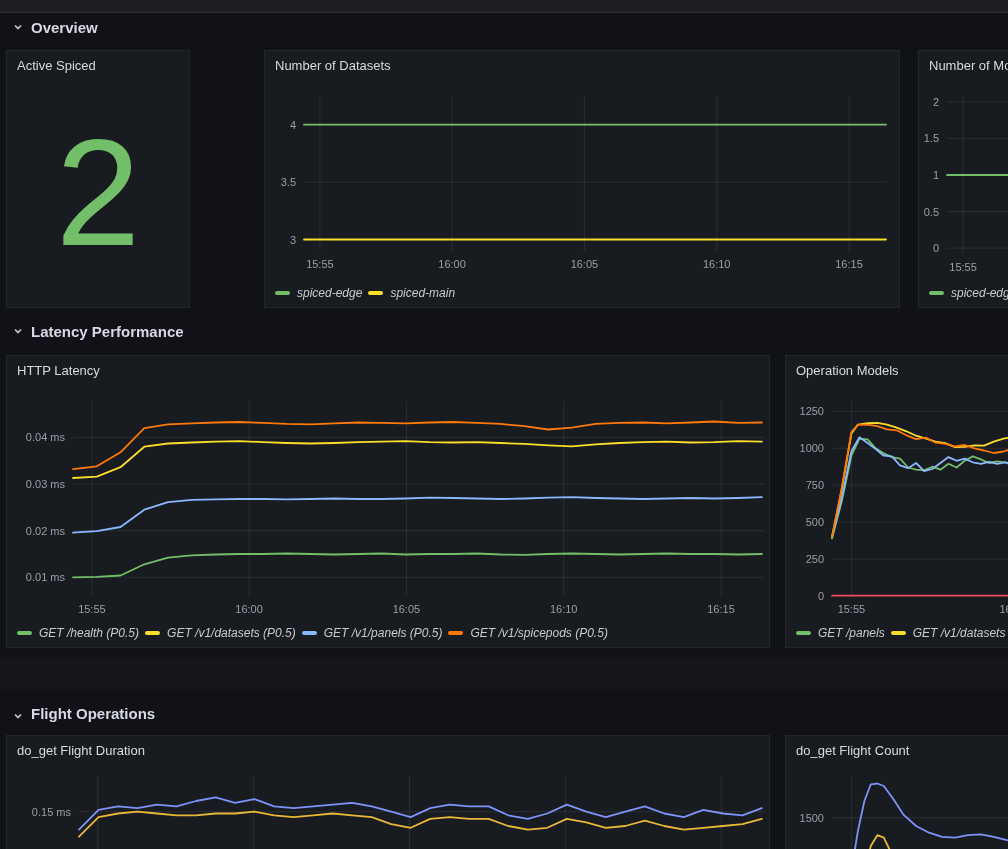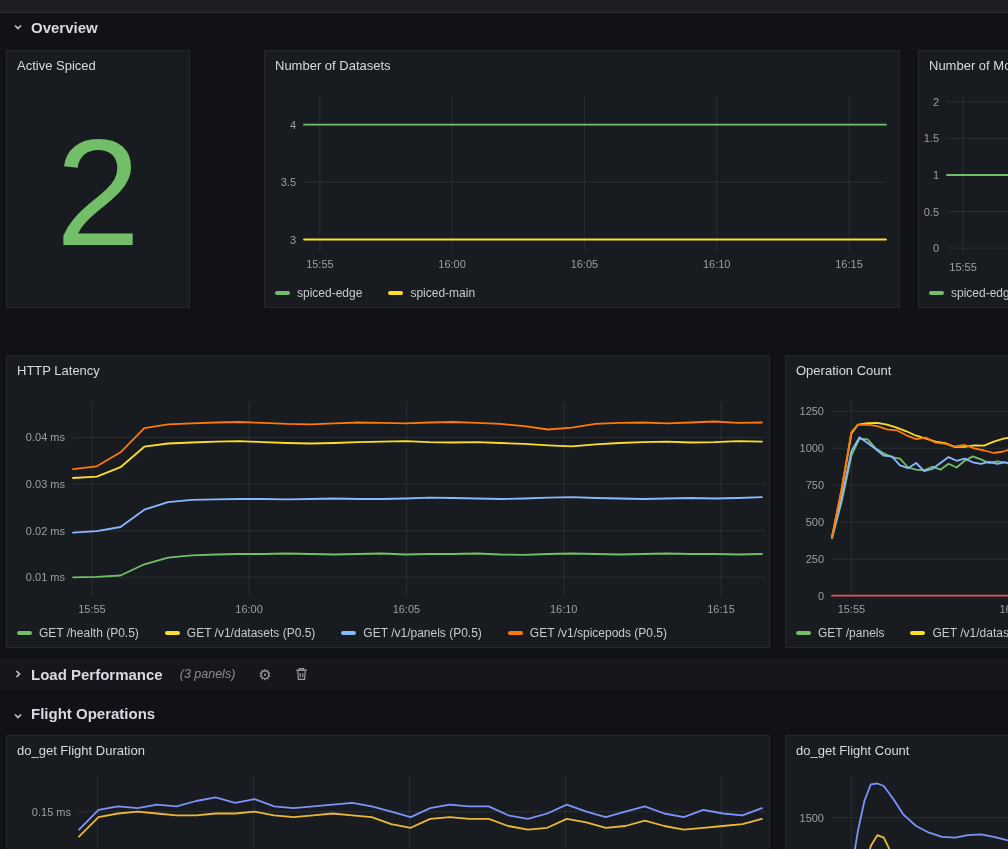--- a/index.html
+++ b/index.html
@@ -17,22 +17,22 @@
             font-size:15px;line-height:1;display:flex;align-items:center;cursor:pointer;}
   .panel{position:absolute;background:#181b1f;border:1px solid #24262c;
          border-radius:0;overflow:hidden;}
   .panel-title{position:absolute;left:10px;top:7px;font-size:13px;font-weight:500;
          color:#d9dadf;white-space:nowrap;z-index:2;cursor:pointer;}
   .chart{position:absolute;inset:0;width:100%;height:100%;}
   .grid{stroke:rgba(204,204,220,0.10);stroke-width:1;}
   .tick{fill:#9d9ea6;font-family:"Liberation Sans",sans-serif;font-size:11px;}
   .ytick{text-anchor:end;}
   .xtick{text-anchor:middle;}
-  .legend{position:absolute;left:10px;bottom:7px;display:flex;gap:26px;
-          align-items:center;white-space:nowrap;z-index:2;}
+  .legend{position:absolute;left:10px;bottom:7px;display:flex;gap:6px;
+          align-items:center;white-space:nowrap;z-index:2;font-style:italic;}
   .legend-item{display:flex;align-items:center;gap:7px;cursor:pointer;}
   .legend-item .chip{width:15px;height:4px;border-radius:2px;display:inline-block;}
   .legend-item .lab{font-size:12px;color:#c9cace;}
   .stat-value{position:absolute;left:0;right:0;top:26px;bottom:0;display:flex;
           align-items:center;justify-content:center;font-size:152px;font-weight:500;
           line-height:1;}
 </style>
 </head>
 <body>
 
@@ -114,20 +114,28 @@
         <polyline points="28.0,124.0 618.0,124.0" fill="none" stroke="#73bf69" stroke-width="1.8" stroke-linejoin="round" stroke-linecap="round"></polyline>
       </svg>
     <div class="legend">
         <span class="legend-item">
           <span class="chip" style="background: rgb(115, 191, 105);"></span>
           <span class="lab">spiced-edge</span>
         </span>
       </div>
   </div>
 
+  <div class="section-header" style="left:12px;top:320px;height:22px;">
+    <span class="chev">
+      <svg width="12" height="12" viewBox="0 0 12 12" fill="none" stroke="currentColor" stroke-width="1.7">
+          <path d="M3 4.5l3 3 3-3"></path>
+        </svg>
+    </span>
+    <span>Latency Performance</span>
+  </div>
 
   <div class="panel" style="left:6px;top:355px;width:764px;height:293px;">
     <div class="panel-title">HTTP Latency</div>
     <svg class="chart" width="762" height="291">
         <line x1="66" x2="758" y1="221.3" y2="221.3" class="grid"></line>
         <text x="58" y="225.3" class="tick ytick">0.01 ms</text>
         <line x1="66" x2="758" y1="174.7" y2="174.7" class="grid"></line>
         <text x="58" y="178.7" class="tick ytick">0.02 ms</text>
         <line x1="66" x2="758" y1="128.0" y2="128.0" class="grid"></line>
         <text x="58" y="132.0" class="tick ytick">0.03 ms</text>
@@ -162,21 +170,21 @@
           <span class="lab">GET /v1/panels (P0.5)</span>
         </span>
         <span class="legend-item">
           <span class="chip" style="background: rgb(255, 120, 10);"></span>
           <span class="lab">GET /v1/spicepods (P0.5)</span>
         </span>
       </div>
   </div>
 
   <div class="panel" style="left:785px;top:355px;width:764px;height:293px;">
-    <div class="panel-title">Operation Count</div>
+    <div class="panel-title">Operation Models</div>
     <svg class="chart" width="762" height="291">
         <line x1="46" x2="758" y1="240.0" y2="240.0" class="grid"></line>
         <text x="38" y="244.0" class="tick ytick">0</text>
         <line x1="46" x2="758" y1="203.1" y2="203.1" class="grid"></line>
         <text x="38" y="207.1" class="tick ytick">250</text>
         <line x1="46" x2="758" y1="166.1" y2="166.1" class="grid"></line>
         <text x="38" y="170.1" class="tick ytick">500</text>
         <line x1="46" x2="758" y1="129.2" y2="129.2" class="grid"></line>
         <text x="38" y="133.2" class="tick ytick">750</text>
         <line x1="46" x2="758" y1="92.3" y2="92.3" class="grid"></line>
@@ -205,40 +213,20 @@
           <span class="lab">GET /panels</span>
         </span>
         <span class="legend-item">
           <span class="chip" style="background: rgb(250, 222, 42);"></span>
           <span class="lab">GET /v1/datasets</span>
         </span>
       </div>
   </div>
 
   <div class="row-strip" style="top:659px;"></div>
-  <div class="section-header" style="left:12px;top:663px;height:22px;">
-    <span class="chev">
-      <svg width="12" height="12" viewBox="0 0 12 12" fill="none" stroke="currentColor" stroke-width="1.7">
-          <path d="M4.5 3l3 3-3 3"></path>
-        </svg>
-    </span>
-    <span>Load Performance</span>
-    <span class="row-meta">(3 panels)</span>
-    <span class="row-icon">
-      <span>⚙</span>
-    </span>
-    <span class="row-icon">
-      <svg width="13" height="14" viewBox="0 0 12 13" fill="none" stroke="currentColor" stroke-width="1.1">
-        <path d="M1 3h10"></path>
-          <path d="M4 3V1.5h4V3"></path>
-          <path d="M2.5 3l.6 8.5h5.8l.6-8.5z"></path>
-          <path d="M4.8 5.5v4M7.2 5.5v4"></path>
-      </svg>
-    </span>
-  </div>
 
   <div class="section-header" style="left:12px;top:700px;height:22px;align-items:flex-end;">
     <span class="chev">
       <svg width="12" height="12" viewBox="0 0 12 12" fill="none" stroke="currentColor" stroke-width="1.7">
           <path d="M3 4.5l3 3 3-3"></path>
         </svg>
     </span>
     <span>Flight Operations</span>
   </div>
 

